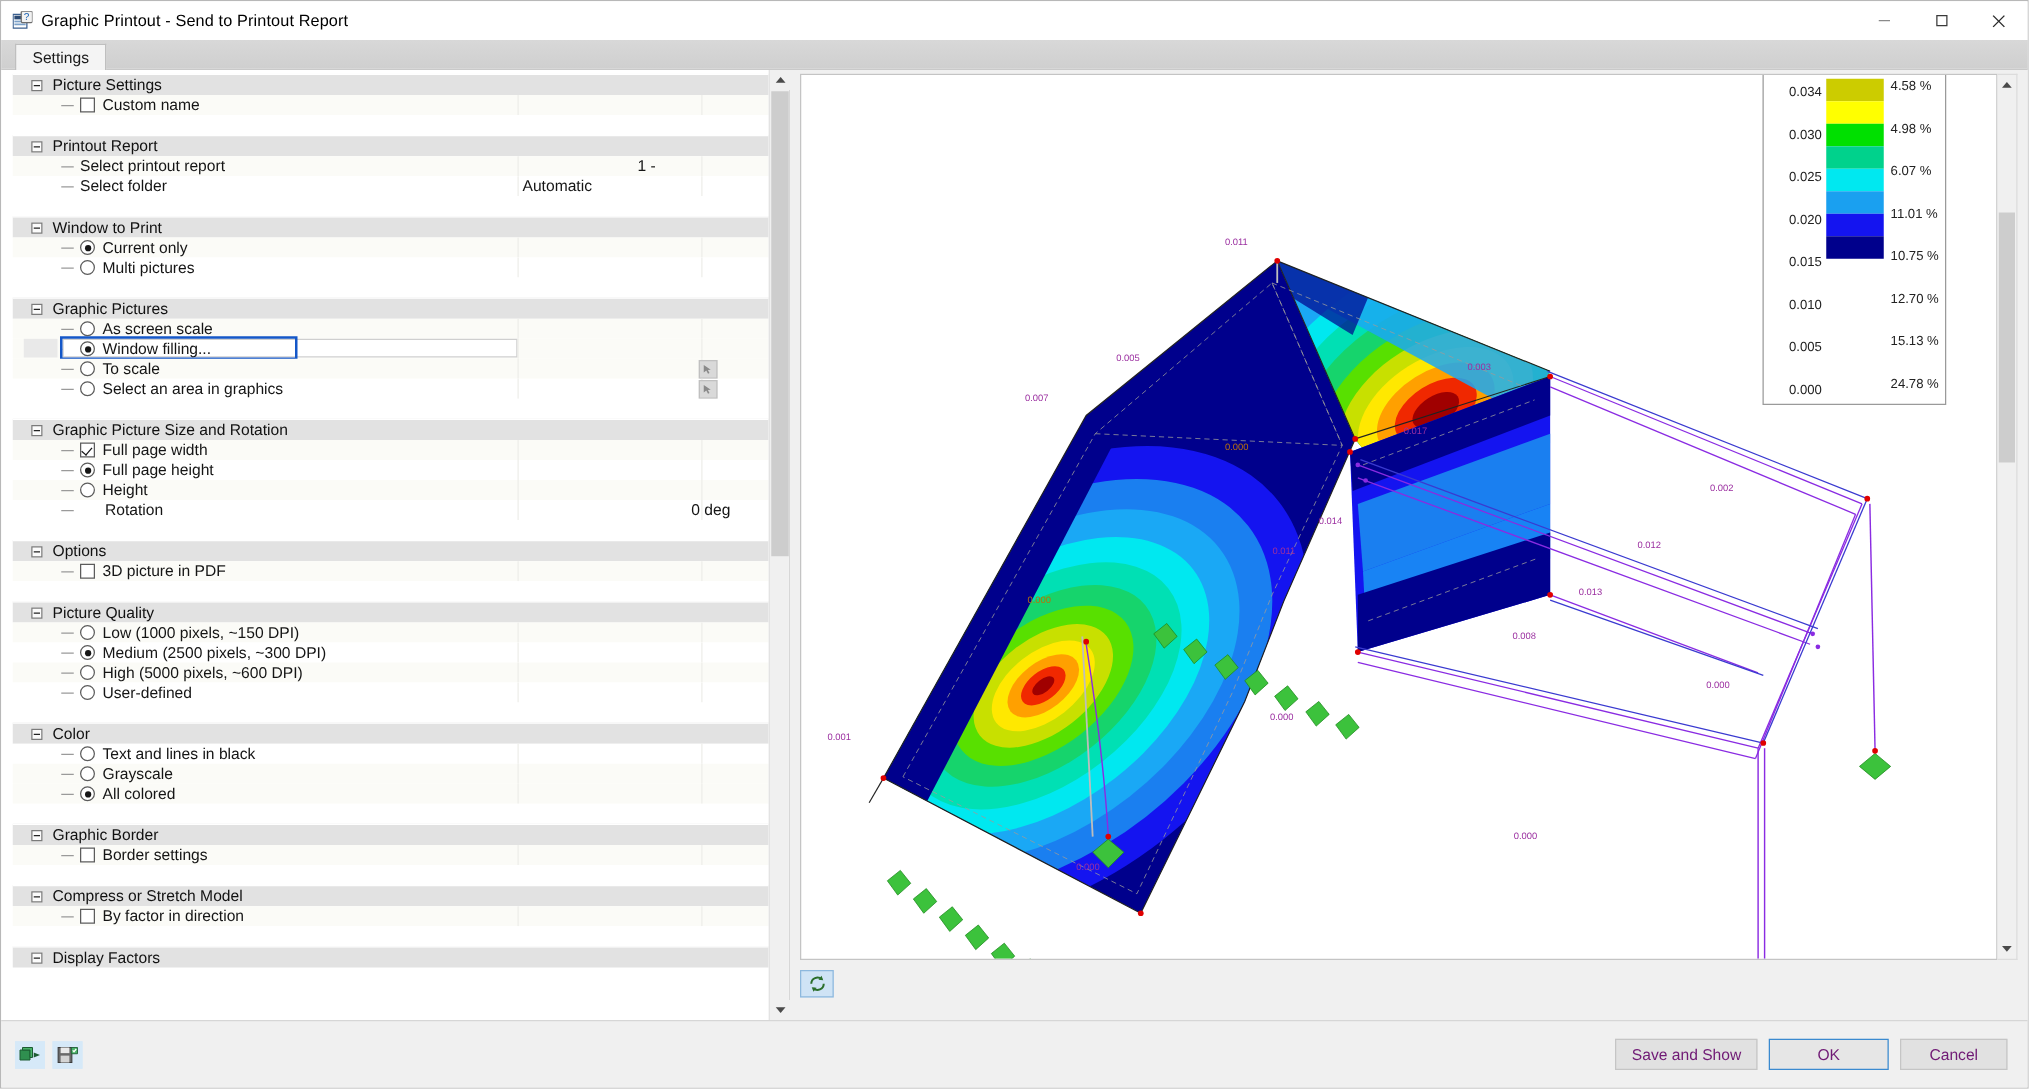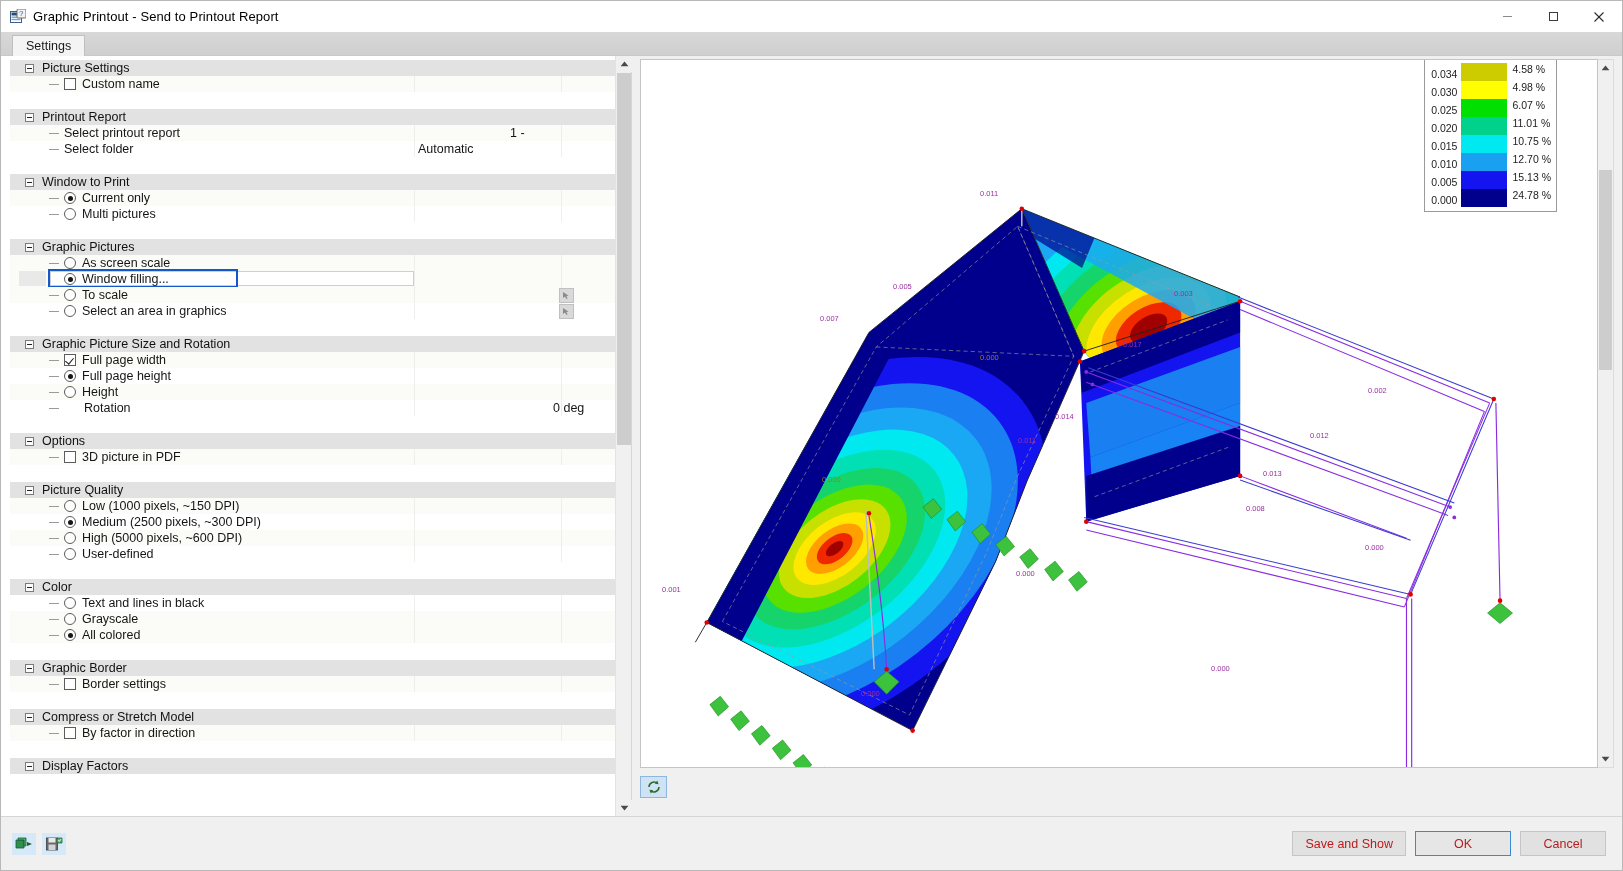--- a/index.html
+++ b/index.html
@@ -213,52 +213,52 @@
     width: 27px; height: 22px;
     background: #cfe3f5; border: 1px solid #8db8dd;
     display: flex; align-items: center; justify-content: center;
   }
 
   
   .legend {
     position: absolute; right: 40px; top: -1px;
     border: 1px solid #9a9a9a;
     background: #ffffff;
-    padding: 3px 5px 4px 6px;
+    padding: 3px 5px 4px 20px;
     display: flex;
     font-size: 10.5px; color: #222;
   }
   .legend .col-vals {
     display: flex; flex-direction: column; justify-content: space-between;
     text-align: right; padding-right: 4px; position: relative; top: 7px;
   }
   .legend .col-vals span { line-height: 9px; height: 18px; display:block; }
   .legend .bar { width: 46px; display: flex; flex-direction: column; }
   .legend .bar div { height: 18px; }
   .legend .col-pct {
-    display: flex; flex-direction: column; padding-left: 5px;
+    display: flex; flex-direction: column; padding-left: 5px; gap: 16px;
   }
   .legend .col-pct span { height: 18px; line-height: 13px; white-space: nowrap; }
 
   
   .footer {
     height: 54px; min-height: 54px; background: #f0f0f0;
     border-top: 1px solid #d6d6d6;
     display: flex; align-items: center; position: relative;
   }
   .footer-icons { display: flex; gap: 6px; margin-left: 11px; }
   .ficon {
     width: 24px; height: 22px; background: #d6e9f8; border: 1px solid #d6e9f8;
     display: flex; align-items: center; justify-content: center;
   }
   .footer-btns { position: absolute; right: 16px; display: flex; gap: 9px; }
   .btn {
     height: 25px; min-width: 86px; padding: 0 12px;
     background: #e1e1e1; border: 1px solid #c5c5c5;
-    font-size: 12.5px; color: #b91c1c;
+    font-size: 12.5px; color: #701a75;
     display: flex; align-items: center; justify-content: center;
   }
   .btn.primary { border: 1px solid #3a8ad0; background: #e6e6e6; min-width: 96px; }
 
   
   .mlabel {
     position: absolute; font-size: 7.5px; color: #9b2fa0;
     white-space: nowrap; font-family: "Liberation Sans", sans-serif;
   }
   .mlabel.orange { color: #b8700c; }
@@ -722,21 +722,21 @@
 
           <div id="mlabels">
               <div class="mlabel" style="left: 339px; top: 129px;">0.011</div>
               <div class="mlabel" style="left: 533px; top: 229px;">0.003</div>
               <div class="mlabel" style="left: 482px; top: 280px;">0.017</div>
               <div class="mlabel" style="left: 727px; top: 326px;">0.002</div>
               <div class="mlabel" style="left: 414px; top: 352px;">0.014</div>
               <div class="mlabel" style="left: 669px; top: 371px;">0.012</div>
               <div class="mlabel" style="left: 377px; top: 376px;">0.011</div>
               <div class="mlabel" style="left: 622px; top: 409px;">0.013</div>
-              <div class="mlabel" style="left: 569px; top: 444px; margin-left: 36px;">0.008</div>
+              <div class="mlabel" style="left: 569px; top: 444px;">0.008</div>
               <div class="mlabel" style="left: 724px; top: 483px;">0.000</div>
               <div class="mlabel" style="left: 375px; top: 509px;">0.000</div>
               <div class="mlabel" style="left: 570px; top: 604px;">0.000</div>
               <div class="mlabel" style="left: 220px; top: 629px;">0.000</div>
               <div class="mlabel" style="left: 252px; top: 222px;">0.005</div>
               <div class="mlabel" style="left: 179px; top: 254px;">0.007</div>
               <div class="mlabel" style="left: 21px; top: 525px;">0.001</div>
               <div class="mlabel orange" style="left: 339px; top: 293px;">0.000</div>
               <div class="mlabel orange" style="left: 181px; top: 415px;">0.000</div>
             </div>

